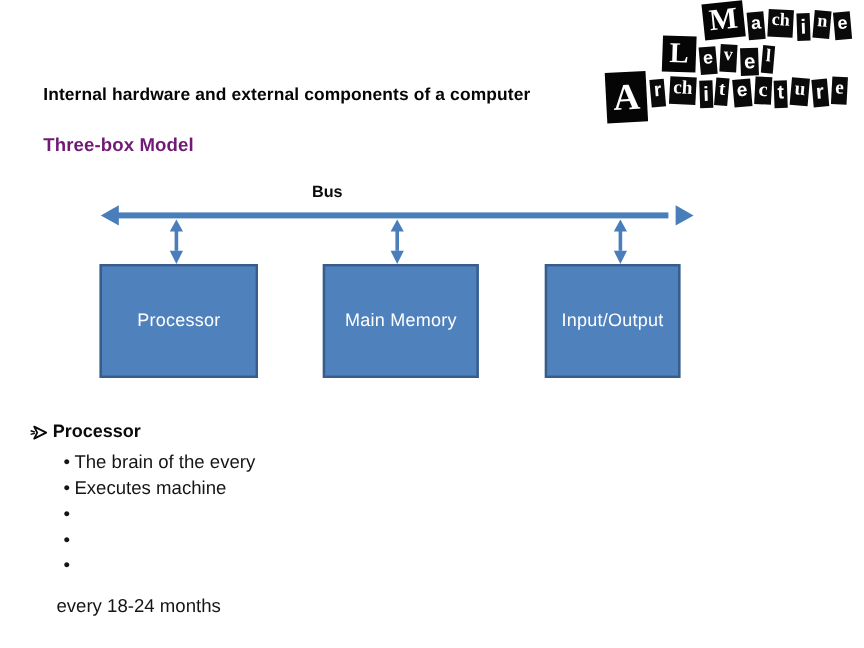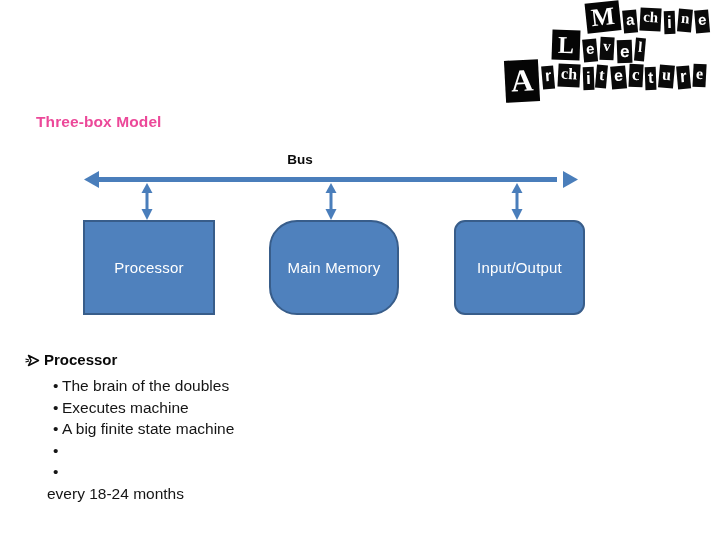--- a/index.html
+++ b/index.html
@@ -7,21 +7,21 @@
     position:relative;width:720px;height:540px;background:#ffffff;
     overflow:hidden;font-family:"Liberation Sans",sans-serif;color:#000;
   }
   
   .title{
     position:absolute;left:36px;top:71px;font-size:14.5px;font-weight:700;
     letter-spacing:.1px;white-space:nowrap;color:#050505;
   }
   .subtitle{
     position:absolute;left:36px;top:113px;font-size:15.5px;font-weight:700;
-    letter-spacing:.1px;white-space:nowrap;color:#ec4899;
+    letter-spacing:.1px;white-space:nowrap;color:#701a75;
   }
   
   .logo-row{position:absolute;display:flex;align-items:flex-start;}
   .row1{left:586px;top:2px;}
   .row2{left:552px;top:30px;}
   .row3{left:505px;top:60px;}
   .big-tile{
     display:inline-block;background:#050505;color:#fff;text-align:center;
     font-family:"Liberation Serif",serif;font-weight:700;
   }
@@ -39,52 +39,53 @@
   .row3 .tile{font-size:16px;}
   .tile:nth-child(4n+1){transform:rotate(-5deg) translateY(1px);}
   .tile:nth-child(4n+2){transform:rotate(3deg) translateY(-1px);}
   .tile:nth-child(4n+3){transform:rotate(-2deg) translateY(2px);padding-top:2px;}
   .tile:nth-child(4n){transform:rotate(5deg);}
   .tile:nth-child(even){font-family:"Liberation Serif",serif;}
   .tile:nth-child(3n){font-size:17px;}
   
   .diagram-svg{position:absolute;left:0;top:0;width:720px;height:540px;pointer-events:none;}
   .bus-label{
-    position:absolute;left:260px;top:152px;width:80px;text-align:center;
+    position:absolute;left:260px;top:152px;width:80px;text-align:left;
     font-size:13.5px;font-weight:700;color:#0a0a0a;
   }
   .hwbox{
     position:absolute;top:220px;height:95px;background:#4f81bd;
     border:2px solid #385d8a;box-sizing:border-box;
     display:flex;align-items:center;justify-content:center;
     color:#fff;font-size:15px;letter-spacing:.2px;
   }
   .box-processor{left:83px;width:132px;}
-  .box-memory{left:269px;width:130px;border-radius:28px;}
-  .box-io{left:454px;width:131px;border-radius:11px;}
+  .box-memory{left:269px;width:130px;}
+  .box-io{left:454px;width:113px;}
   
   .bullets{position:absolute;left:25px;top:351px;width:660px;color:#151515;}
   .b-heading{
     display:flex;align-items:center;gap:4px;font-size:15px;font-weight:700;
     color:#0a0a0a;height:17px;
   }
   .b-heading .arrow-svg{flex:0 0 auto;margin-top:1px;}
   .b-list{margin-left:22px;margin-top:7px;}
   .b-item{
     display:flex;font-size:15.5px;line-height:21.6px;white-space:nowrap;
     padding-left:6px;
   }
   .dot{width:9px;flex:0 0 auto;}
-  .b-cont{font-size:15.5px;line-height:21.6px;white-space:nowrap;}
+  .b-cont{font-size:15.5px;line-height:21.6px;white-space:nowrap;margin-top:12px;}
 </style>
 </head>
 <body>
 
 <div class="slide">
 
+  <div class="title">Internal hardware and external components of a computer</div>
   <div class="subtitle">Three-box Model</div>
 
   <div>
     <div class="logo-row row1">
       <span class="big-tile">M</span>
       <span class="tiles">
         <span class="tile">a</span>
         <span class="tile">ch</span>
         <span class="tile">i</span>
         <span class="tile">n</span>
@@ -155,29 +156,28 @@
       <svg class="arrow-svg" width="15" height="13" viewBox="0 0 15 13" xmlns="http://www.w3.org/2000/svg">
         <polygon points="3.5,1.5 13.5,6.5 3.5,11.5 6,6.5" fill="#ffffff" stroke="#0a0a0a" stroke-width="1.5" stroke-linejoin="round"></polygon>
         <line x1="0.5" y1="5" x2="4" y2="6" stroke="#0a0a0a" stroke-width="1.2"></line>
         <line x1="0.5" y1="8" x2="4" y2="7" stroke="#0a0a0a" stroke-width="1.2"></line>
       </svg>
       <span>Processor</span>
     </div>
     <div class="b-list">
       <div class="b-item">
         <span class="dot">•</span>
-        <span>The brain of the doubles</span>
+        <span>The brain of the every</span>
       </div>
       <div class="b-item">
         <span class="dot">•</span>
         <span>Executes machine</span>
       </div>
       <div class="b-item">
         <span class="dot">•</span>
-        <span>A big finite state machine</span>
       </div>
       <div class="b-item">
         <span class="dot">•</span>
       </div>
       <div class="b-item">
         <span class="dot">•</span>
       </div>
       <div class="b-cont">every 18-24 months</div>
     </div>
   </div>

